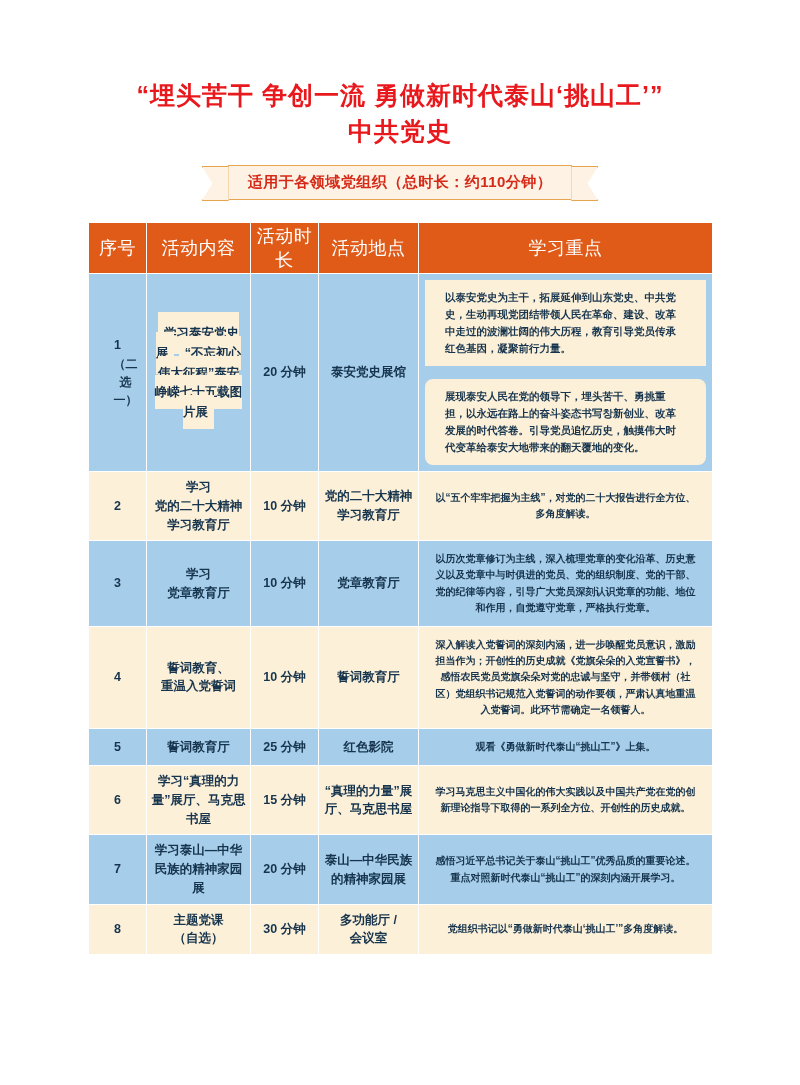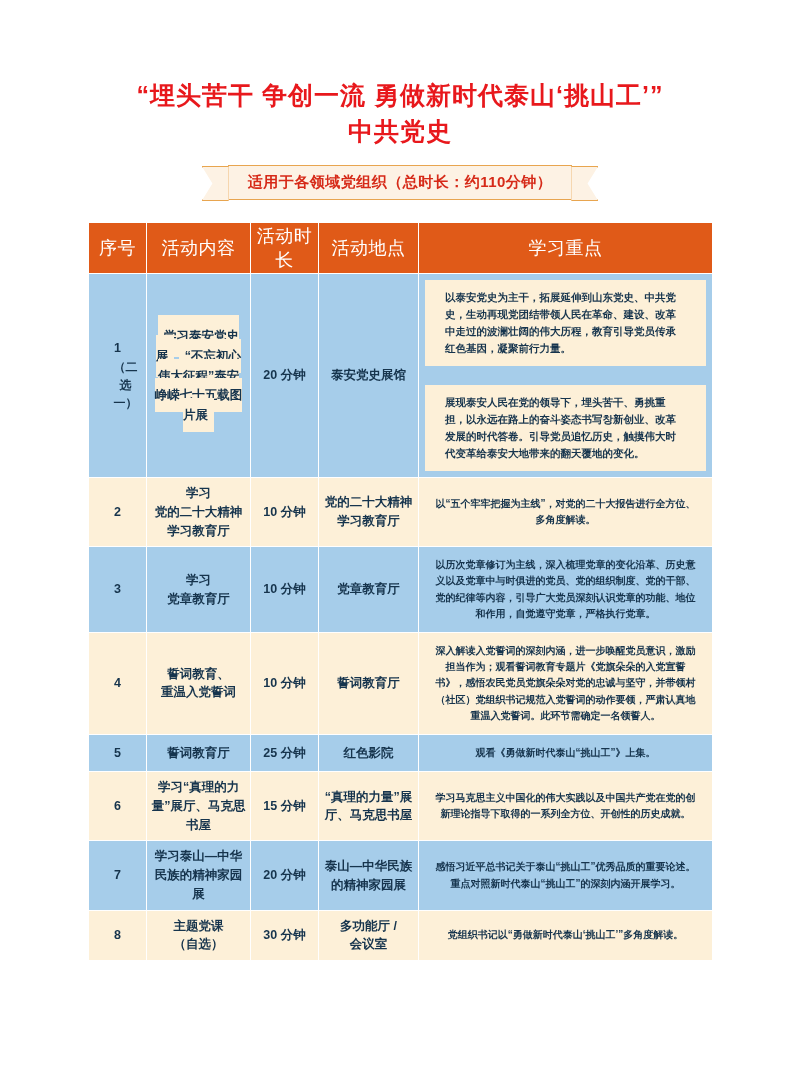--- a/index.html
+++ b/index.html
@@ -115,21 +115,21 @@
   tr.cream td { background: #fdf0d8; }
   .inner-box {
     background: #fdf0d8;
     padding: 9px 20px;
     line-height: 1.62;
     font-size: 10.5px;
     font-weight: bold;
     text-align: left;
     color: #16344d;
   }
-  .inner-box + .inner-box { margin-top: 19px; }
+  .inner-box + .inner-box { margin-top: 13px; border-radius: 8px; }
   .focus-split { padding: 6px 6px; background: #a6cdea; }
   .no-cell { font-size: 13px; font-weight: bold; }
   .no-sub { font-size: 12px; display: block; margin-left: 16px; }
   .sub-cell-wrap { display: block; }
   .sub-cell {
     background: #fdf0d8;
     color: #16344d;
     font-size: 12.5px;
     font-weight: bold;
     line-height: 1.5;
@@ -208,21 +208,21 @@
         <td class="cell">党章教育厅</td>
         <td class="focus">以历次党章修订为主线，深入梳理党章的变化沿革、历史意义以及党章中与时俱进的党员、党的组织制度、党的干部、党的纪律等内容，引导广大党员深刻认识党章的功能、地位和作用，自觉遵守党章，严格执行党章。</td>
       </tr>
 
       <tr class="cream">
         <td class="cell">4</td>
         <td class="cell" style="white-space:pre-line">誓词教育、
 重温入党誓词</td>
         <td class="cell">10 分钟</td>
         <td class="cell">誓词教育厅</td>
-        <td class="focus">深入解读入党誓词的深刻内涵，进一步唤醒党员意识，激励担当作为；观看誓词教育专题片《党旗朵朵的入党宣誓书》，感悟农民党员党旗朵朵对党的忠诚与坚守，并带领村（社区）党组织书记规范入党誓词的动作要领，严肃认真地重温入党誓词。此环节需确定一名领誓人。</td>
+        <td class="focus">深入解读入党誓词的深刻内涵，进一步唤醒党员意识，激励担当作为；开创性的历史成就《党旗朵朵的入党宣誓书》，感悟农民党员党旗朵朵对党的忠诚与坚守，并带领村（社区）党组织书记规范入党誓词的动作要领，严肃认真地重温入党誓词。此环节需确定一名领誓人。</td>
       </tr>
 
       <tr class="blue">
         <td class="cell">5</td>
         <td class="cell">誓词教育厅</td>
         <td class="cell">25 分钟</td>
         <td class="cell">红色影院</td>
         <td class="focus">观看《勇做新时代泰山“挑山工”》上集。</td>
       </tr>
 

